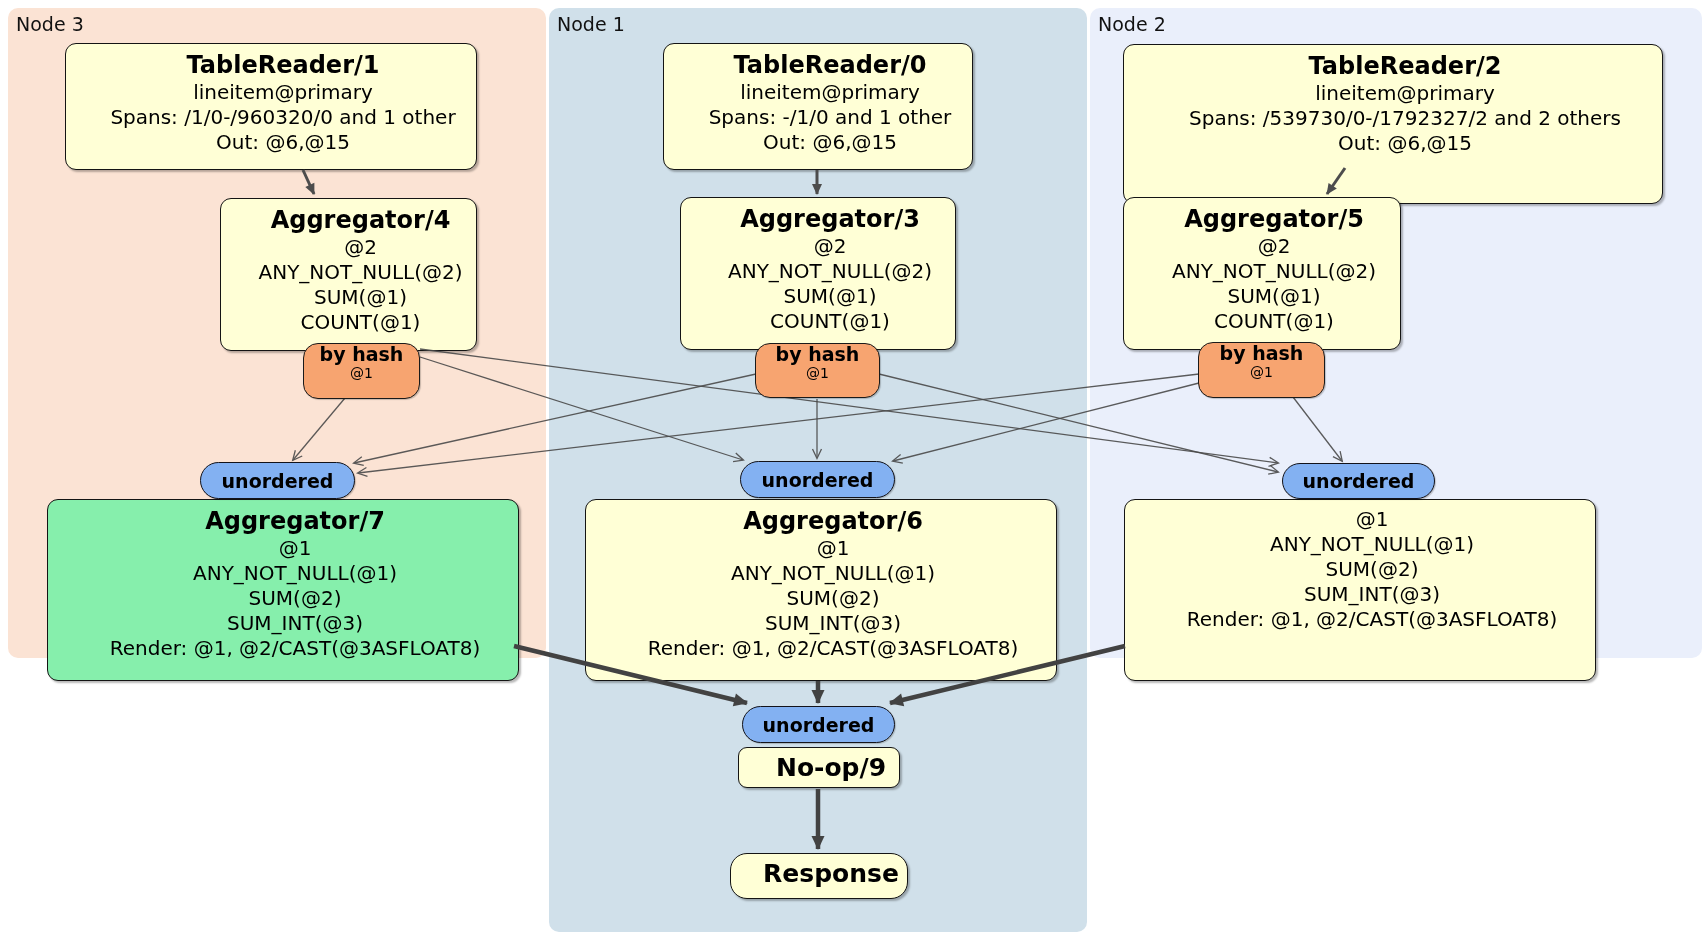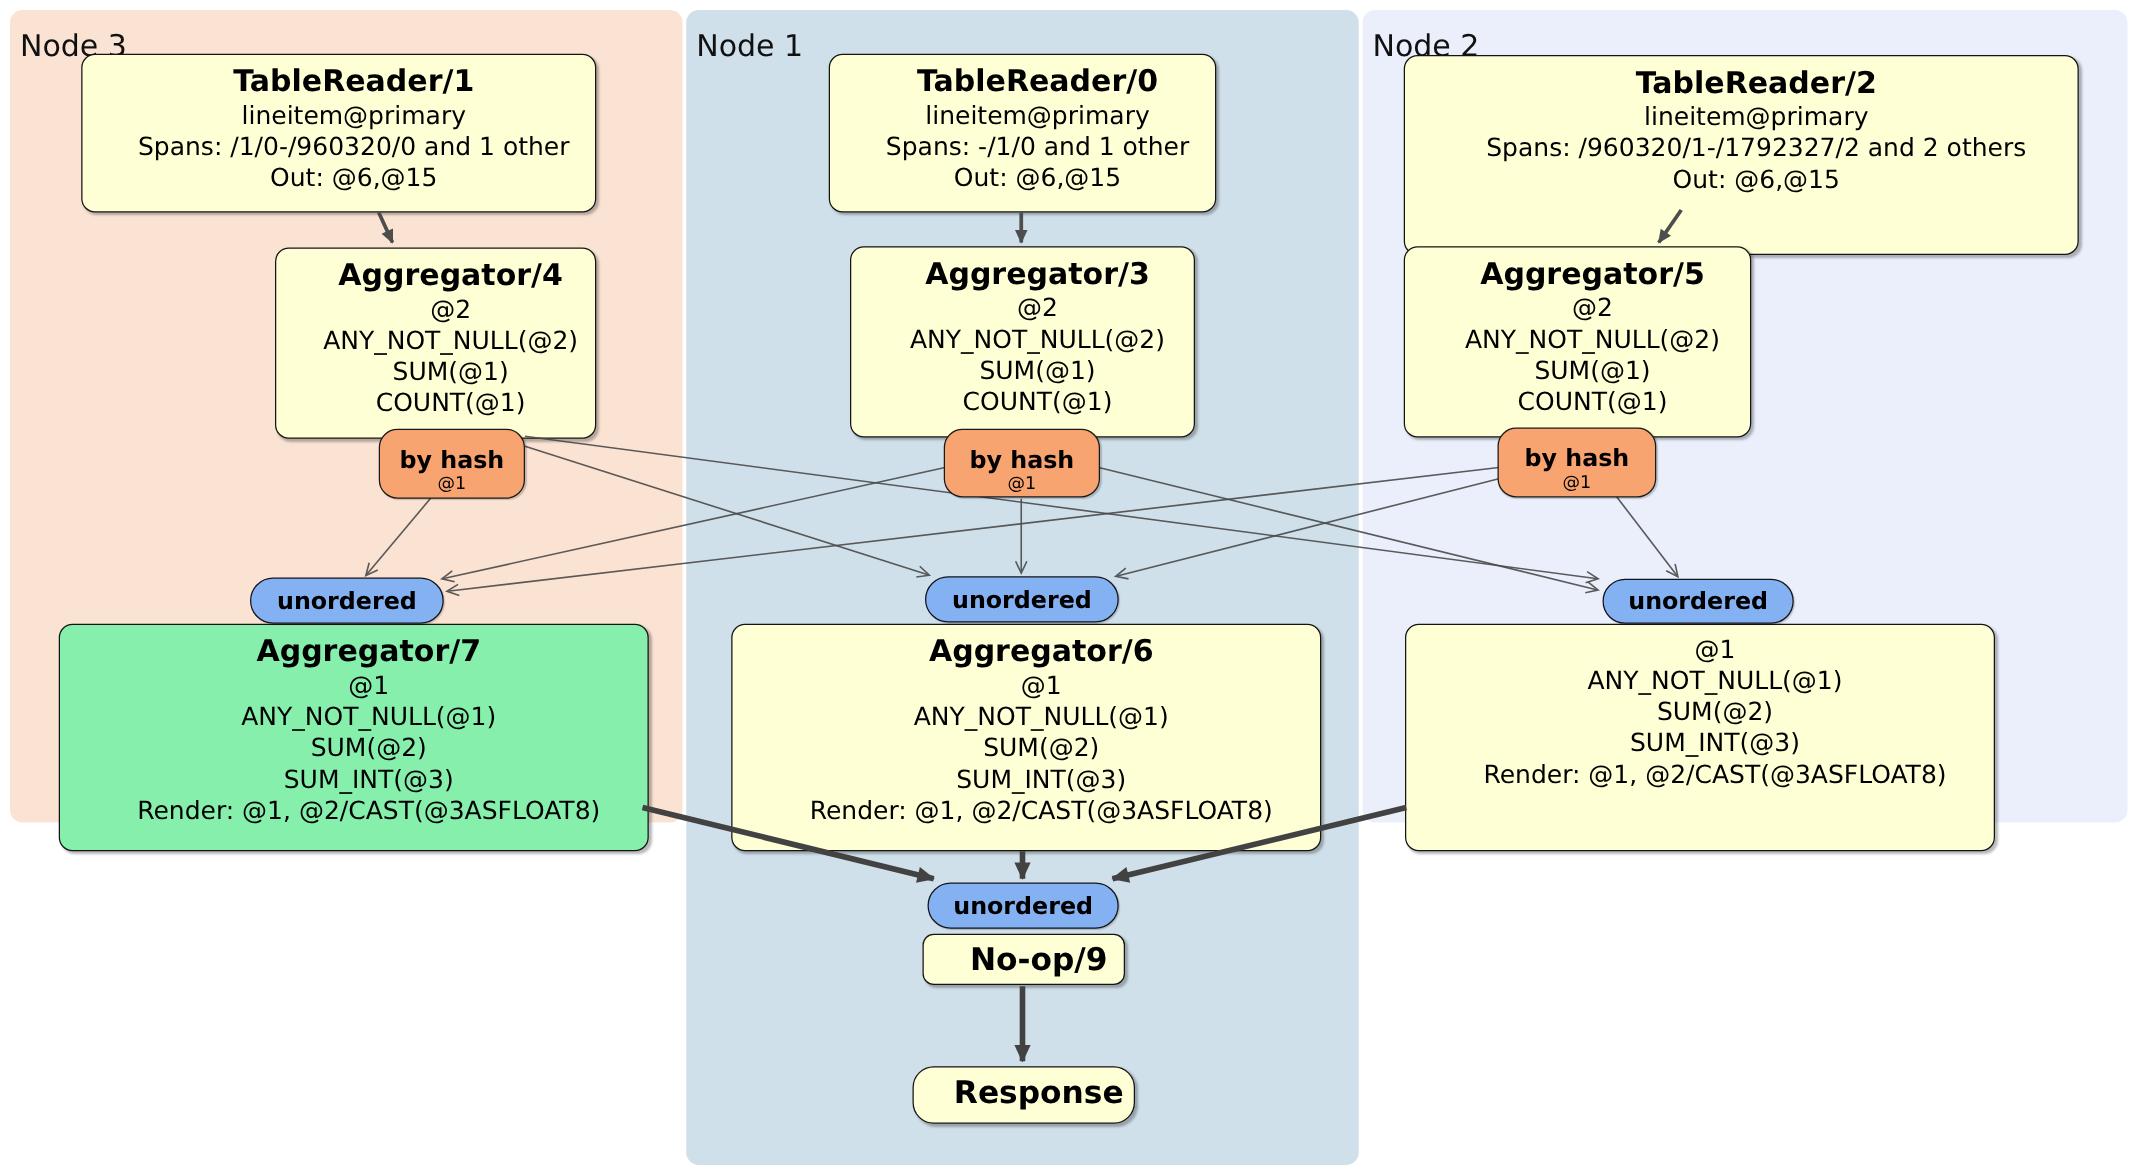--- a/index.html
+++ b/index.html
@@ -1,33 +1,33 @@
 <!DOCTYPE html>
 <html><head>
 <meta charset="utf-8">
 <style>
   html,body{margin:0;padding:0;background:#ffffff;}
   body{width:1708px;height:940px;position:relative;overflow:hidden;
        font-family:"DejaVu Sans","Liberation Sans",sans-serif;color:#000;}
   #canvas{position:absolute;left:0;top:0;width:1708px;height:940px;}
   .panel{position:absolute;border-radius:10px;}
-  .panel-label{font-size:24px;color:#111;padding:15px 0 0 8px;}
+  .panel-label{font-size:19px;color:#111;padding:5px 0 0 8px;}
   #edges{position:absolute;left:0;top:0;z-index:3;pointer-events:none;}
   .eth{stroke:#4a4a4a;stroke-width:1.3;opacity:0.9;}
   .emd{stroke:#4d4d4d;stroke-width:3;}
   .etk{stroke:#424242;stroke-width:4.5;}
   .proc{position:absolute;z-index:2;background:#ffffd6;border:1.5px solid #141414;
         border-radius:11px;text-align:center;box-shadow:2px 2px 2px rgba(0,0,0,0.28);
         box-sizing:border-box;padding-top:7px;padding-left:24px;}
   .proc .ptitle{font-weight:bold;font-size:24px;line-height:29px;}
   .proc .pline{font-size:20px;line-height:25px;white-space:nowrap;}
   .proc.small{border-radius:9px;padding-top:3px;}
   .proc.small .ptitle{font-size:25px;line-height:33px;}
   .router{position:absolute;z-index:4;background:#f7a470;border:1.7px solid #1a1a1a;
-          border-radius:15px;text-align:center;box-sizing:border-box;padding-top:14px;
+          border-radius:15px;text-align:center;box-sizing:border-box;padding-top:0;
           box-shadow:1px 1px 1px rgba(0,0,0,0.2);}
   .router .rlabel{font-weight:bold;font-size:19px;line-height:21px;}
   .router .rdetail{font-size:14px;line-height:16px;}
   .sync{position:absolute;z-index:4;background:#83b1f2;border:1.7px solid #13131a;
         border-radius:19px;text-align:center;box-sizing:border-box;
         box-shadow:1px 1px 1px rgba(0,0,0,0.2);display:flex;align-items:center;justify-content:center;}
   .sync .slabel{font-weight:bold;font-size:19px;}
 </style>
 </head>
 <body>
@@ -100,21 +100,21 @@
       <div class="proc" style="background: rgb(255, 255, 214); left: 680px; top: 197px; width: 276px; height: 153px;">
         <div class="ptitle">Aggregator/3</div>
         <div class="pline">@2</div>
         <div class="pline">ANY_NOT_NULL(@2)</div>
         <div class="pline">SUM(@1)</div>
         <div class="pline">COUNT(@1)</div>
       </div>
       <div class="proc" style="background: rgb(255, 255, 214); left: 1123px; top: 44px; width: 540px; height: 160px;">
         <div class="ptitle">TableReader/2</div>
         <div class="pline">lineitem@primary</div>
-        <div class="pline">Spans: /960320/1-/1792327/2 and 2 others</div>
+        <div class="pline">Spans: /539730/0-/1792327/2 and 2 others</div>
         <div class="pline">Out: @6,@15</div>
       </div>
       <div class="proc" style="background: rgb(255, 255, 214); left: 1123px; top: 197px; width: 278px; height: 153px;">
         <div class="ptitle">Aggregator/5</div>
         <div class="pline">@2</div>
         <div class="pline">ANY_NOT_NULL(@2)</div>
         <div class="pline">SUM(@1)</div>
         <div class="pline">COUNT(@1)</div>
       </div>
       <div class="proc" style="background: #86efac; left: 31px; top: 499px; width: 472px; height: 182px; margin-left: 16px;">

